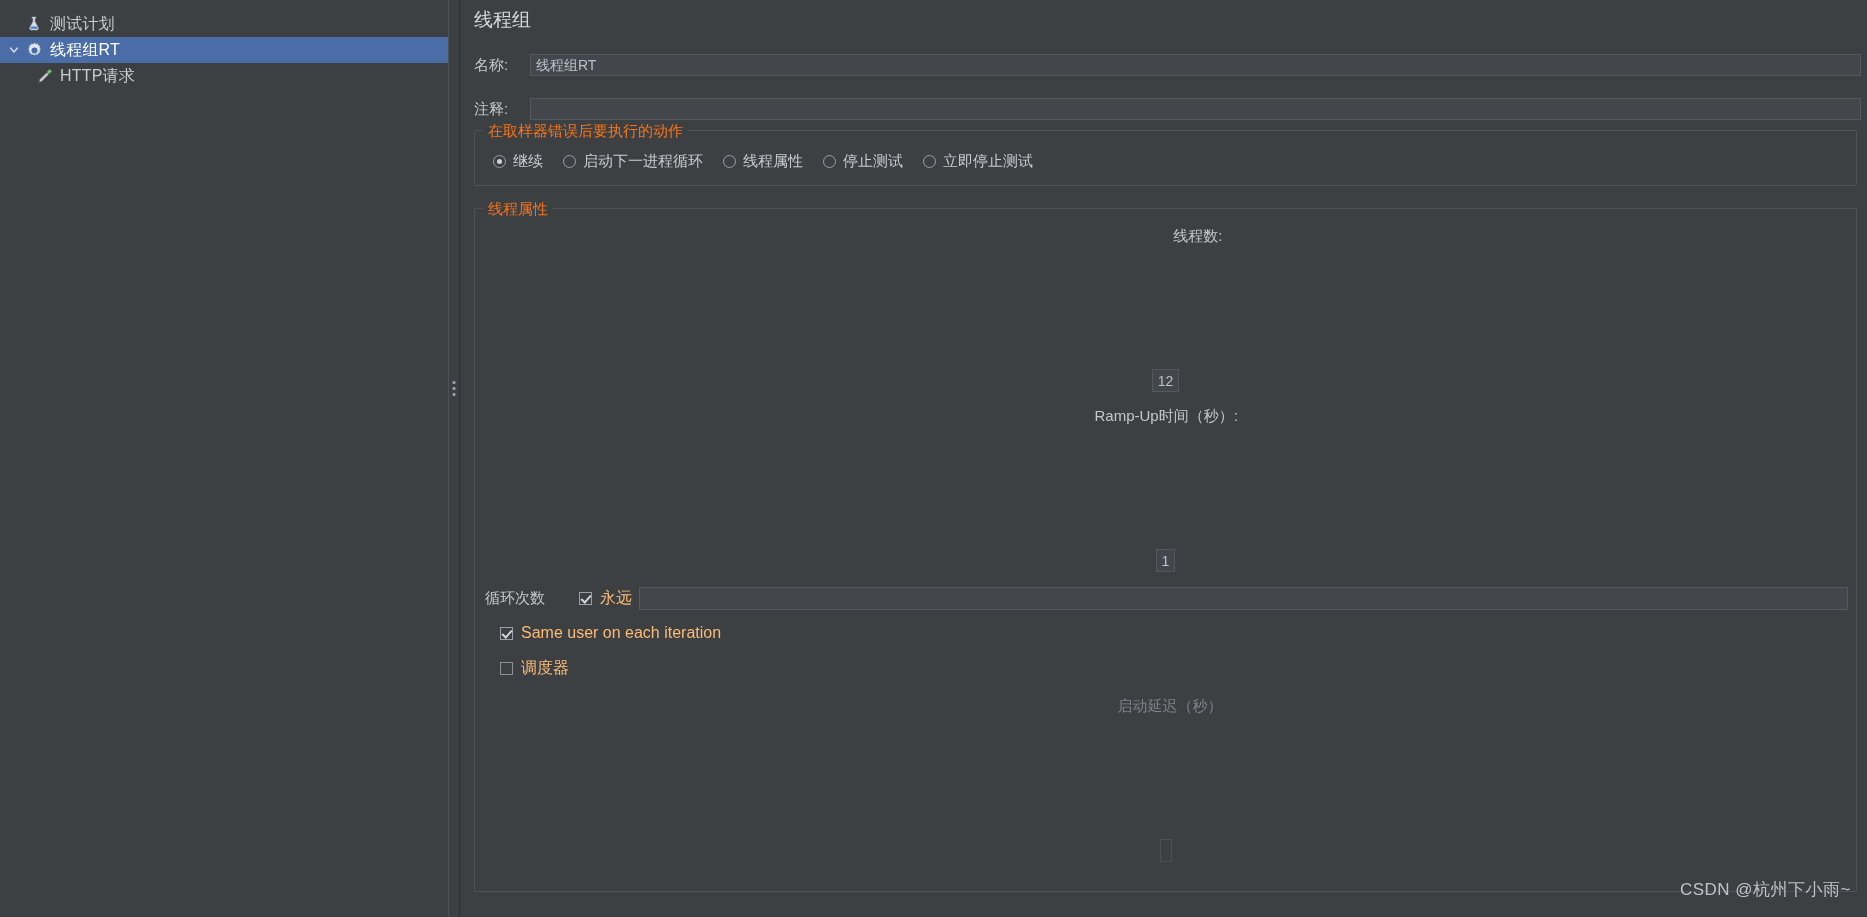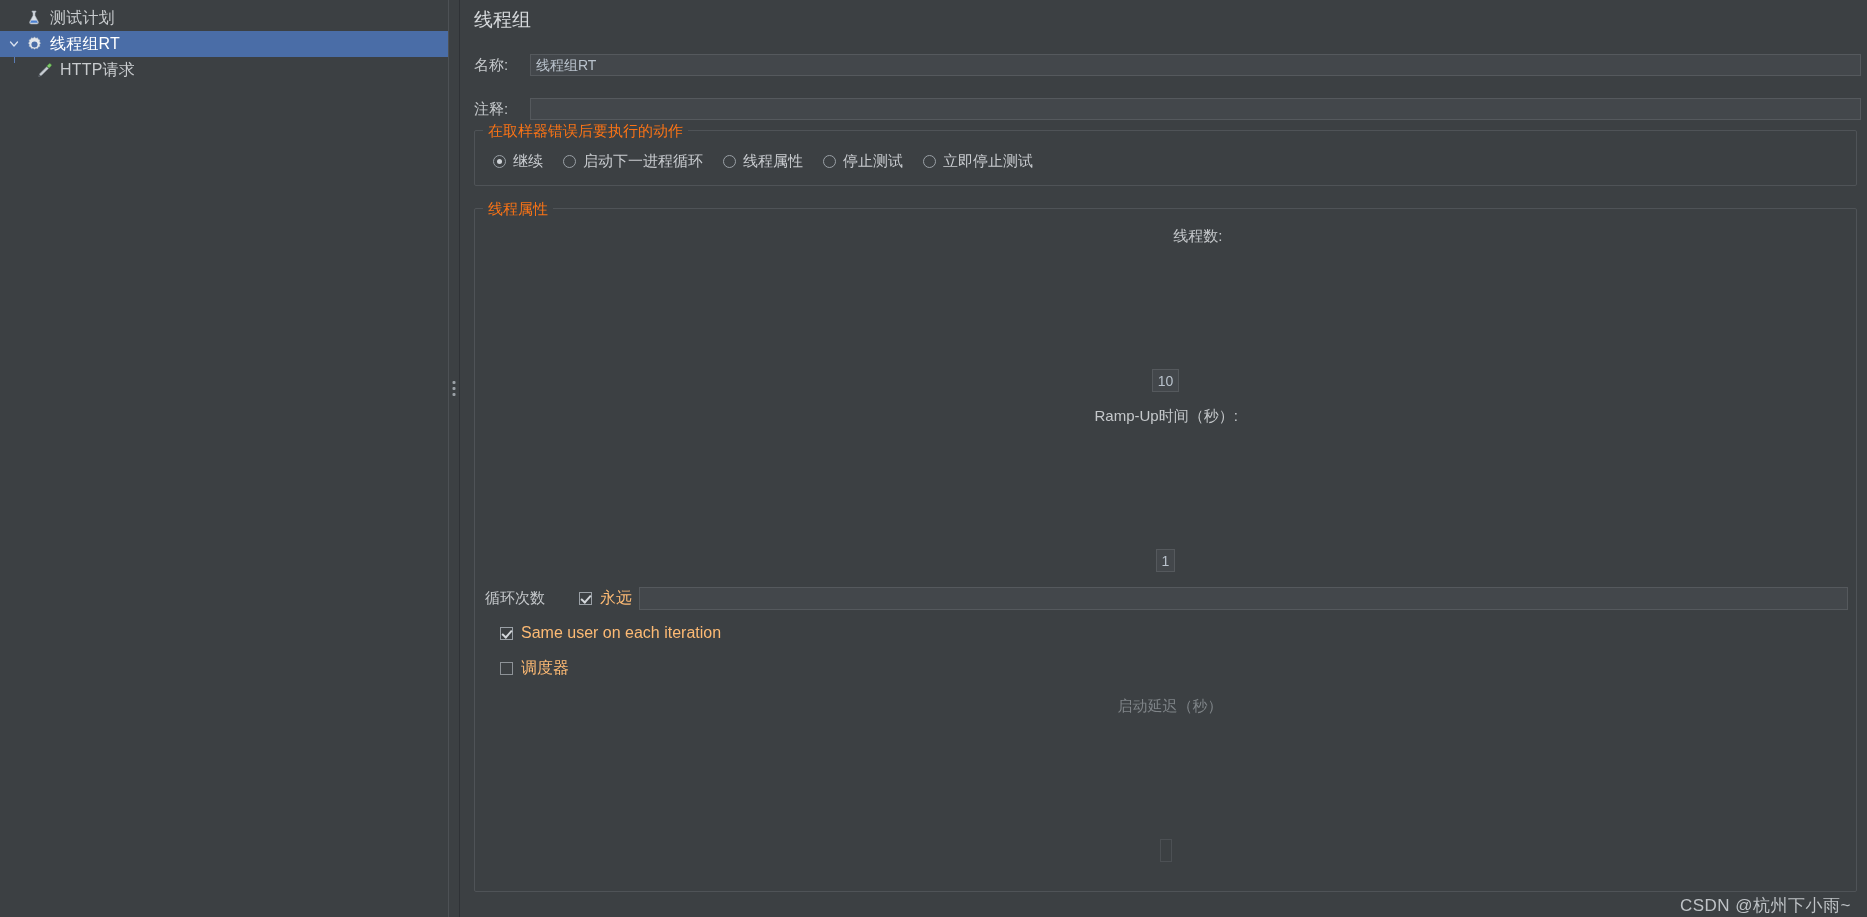--- a/index.html
+++ b/index.html
@@ -17,21 +17,21 @@
     display: flex;
   }
 
   
   #tree-panel {
     width: 448px;
     height: 822px;
     background: #3c4043;
     position: relative;
     flex: 0 0 448px;
-    padding-top: 5px;
+    padding-top: 11px;
   }
   .tree-node {
     display: flex;
     align-items: center;
     height: 26px;
     padding-left: 6px;
     color: #c8cbce;
     font-size: 16px;
     white-space: nowrap;
     position: relative;
@@ -290,21 +290,21 @@
     align-items: center;
     padding-left: 17px;
     margin-bottom: 16px;
   }
   .indent-cb-row.sched { margin-bottom: 18px; margin-top: 14px; }
 
   
   #watermark {
     position: absolute;
     right: 16px;
-    bottom: 0;
+    bottom: 16px;
     color: #bfc3c7;
     font-size: 17px;
     letter-spacing: 0.5px;
     user-select: none;
   }
 </style>
 </head>
 <body>
 
 <div id="app">
@@ -404,21 +404,21 @@
         </label>
 
       </div>
     </div>
 
     <div class="groupbox" id="thread-props">
       <span class="groupbox-title">线程属性</span>
 
       <div class="prop-row">
         <span class="prop-label">线程数:</span>
-        <div class="prop-input">10</div>
+        <div class="prop-input">12</div>
       </div>
 
       <div class="prop-row">
         <span class="prop-label">Ramp-Up时间（秒）:</span>
         <div class="prop-input">1</div>
       </div>
 
       <div class="loop-row">
         <span class="loop-label">循环次数</span>
         <label class="loop-forever">

